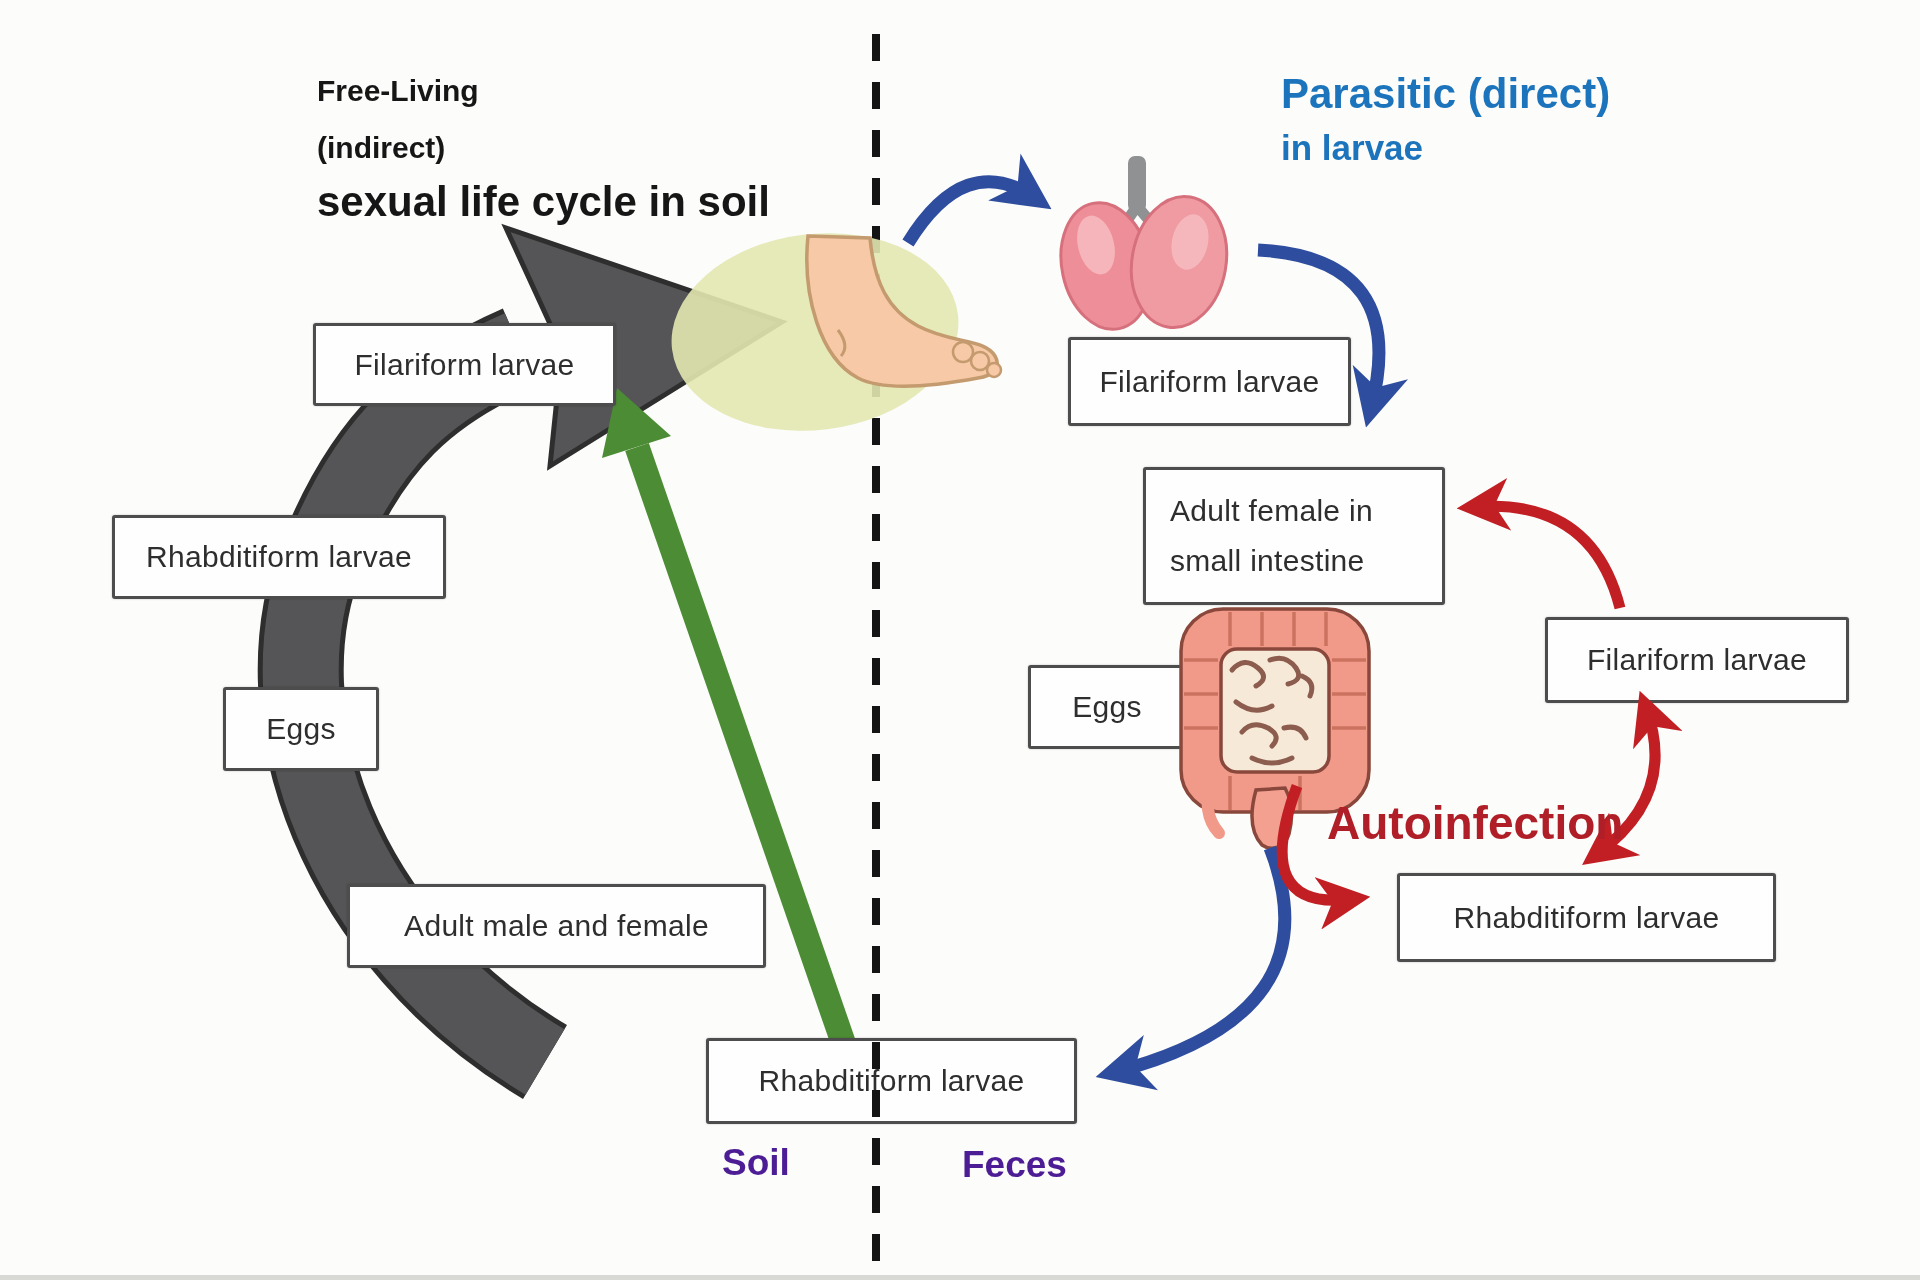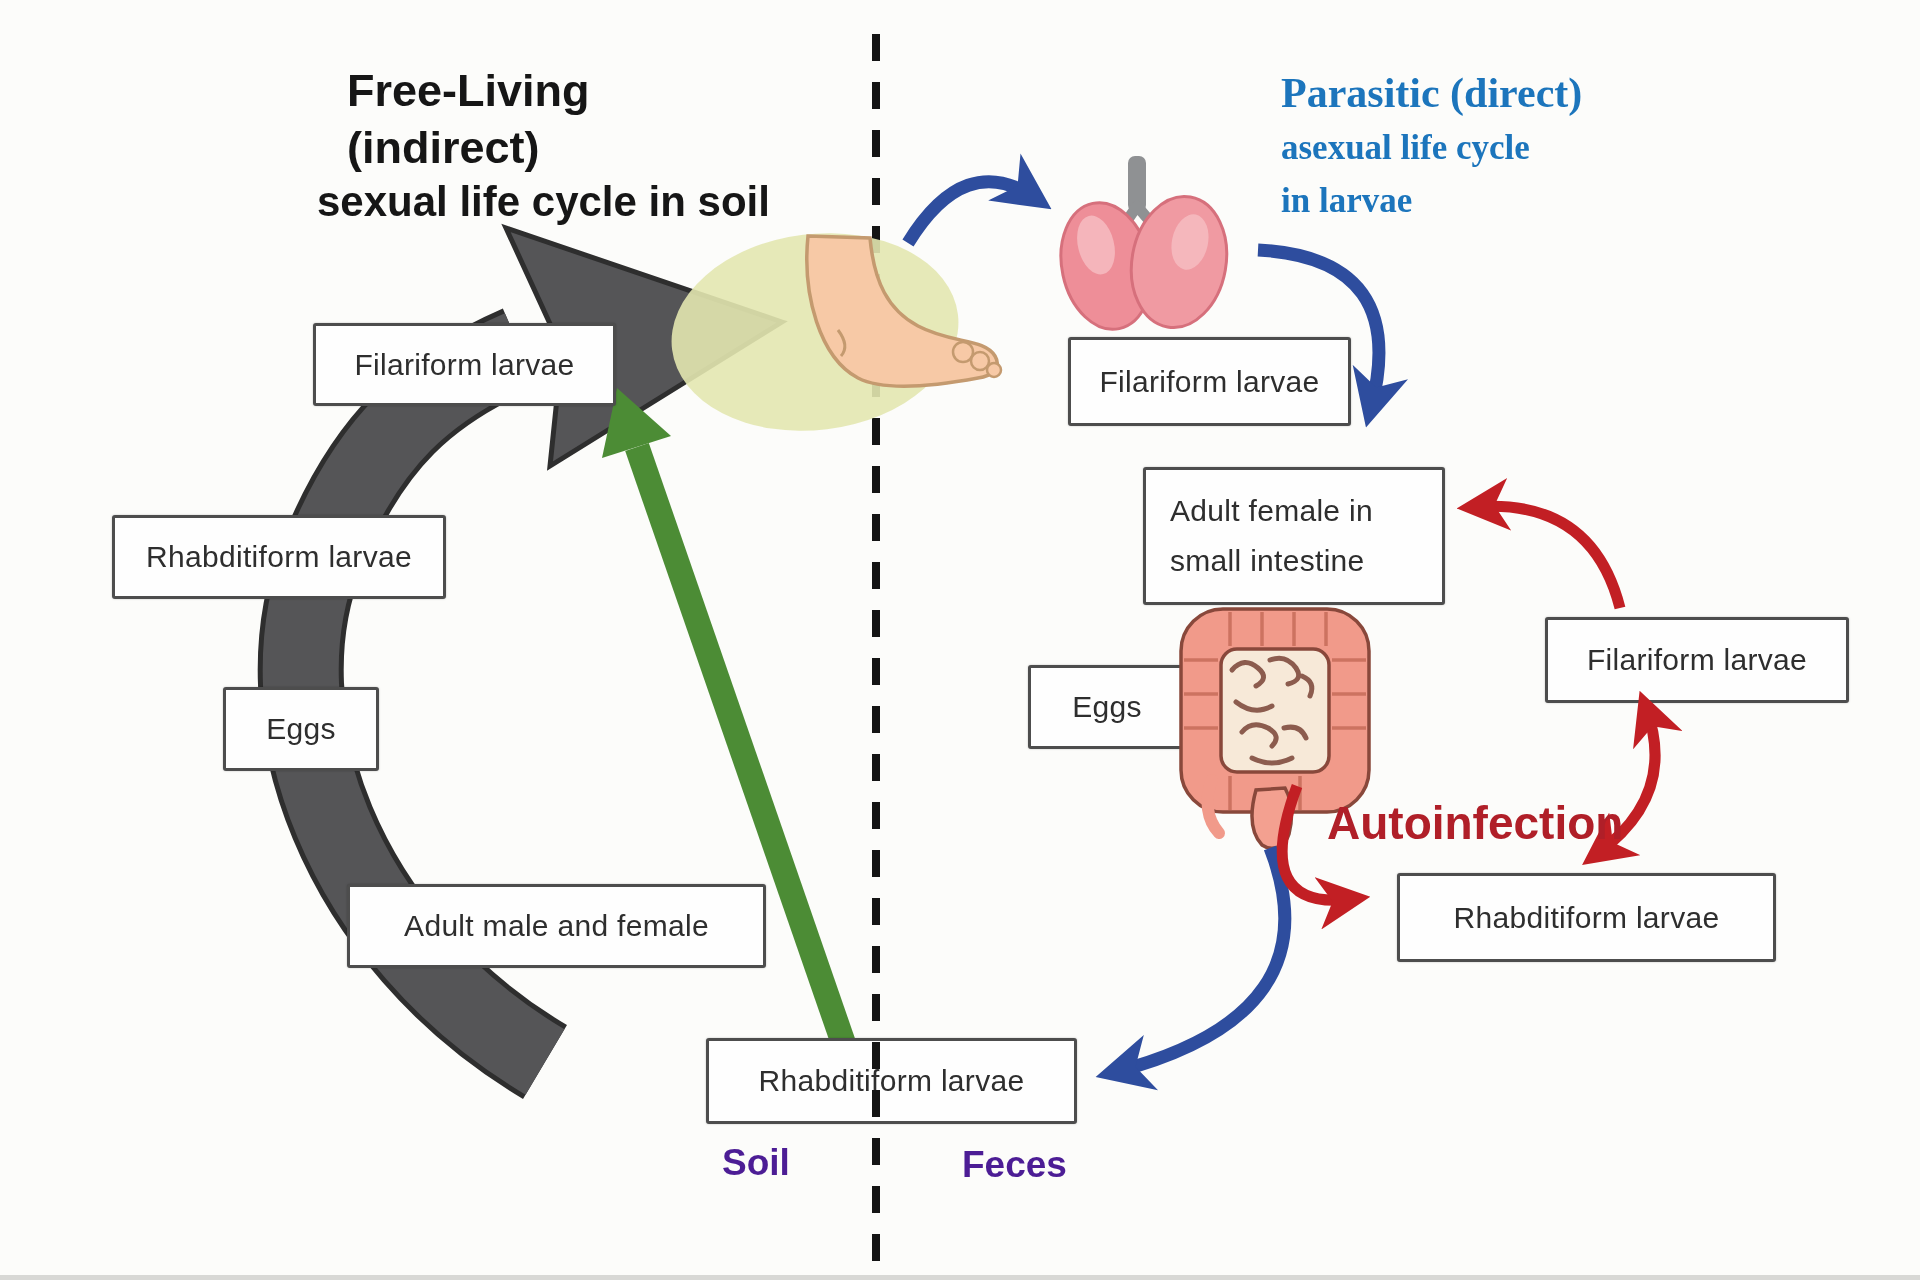--- a/index.html
+++ b/index.html
@@ -16,23 +16,23 @@
     position:absolute;background:#FEFEFE;border:3px solid #4d4d4d;border-radius:3px;
     display:flex;align-items:center;justify-content:center;
     font-size:30px;color:#2e2e2e;letter-spacing:.3px;
     box-shadow:0 0 2px rgba(0,0,0,.25);
   }
   .lbox.twoline{flex-direction:column;align-items:flex-start;justify-content:center;
     padding-left:24px;box-sizing:border-box;gap:16px;}
 
   
   .title-left{position:absolute;left:317px;top:62px;color:#161616;font-weight:700;z-index:5;}
-  .title-left .big{font-size:45px;line-height:57px;display:block;margin-left:30px;}
+  .title-left .big{font-size:30px;line-height:57px;display:block;}
   .title-left .small{font-size:42px;line-height:52px;display:block;}
-  .title-right{position:absolute;left:1281px;top:66px;color:#1c75bc;font-weight:700;z-index:5;font-family:Liberation Serif, serif;}
+  .title-right{position:absolute;left:1281px;top:66px;color:#1c75bc;font-weight:700;z-index:5;}
   .title-right .big{font-size:42px;line-height:55px;display:block;}
   .title-right .small{font-size:35px;line-height:53px;display:block;}
 
   .ground-label{position:absolute;font-size:37px;font-weight:600;color:#4c1d95;z-index:5;}
   .autoinfection{position:absolute;left:1327px;top:796px;font-size:46px;font-weight:700;color:#b01f28;z-index:5;}
 
   
   .divider{
     position:absolute;left:872px;top:34px;width:8px;height:1238px;z-index:3;
     background:repeating-linear-gradient(to bottom,#141414 0,#141414 27px,transparent 27px,transparent 48px);
@@ -140,21 +140,20 @@
   </svg>
 
   <div class="title-left">
     <span class="big">Free-Living</span>
     <span class="big">(indirect)</span>
     <span class="small">sexual life cycle in soil</span>
   </div>
 
   <div class="title-right">
     <span class="big">Parasitic (direct)</span>
-    <span class="small">asexual life cycle</span>
     <span class="small">in larvae</span>
   </div>
 
   <div class="autoinfection">Autoinfection</div>
 
   <div class="ground-label" style="left:722px;top:1142px">Soil</div>
   <div class="ground-label" style="left:962px;top:1144px">Feces</div>
 
   <div class="bottom-rule"></div>
 </div>

